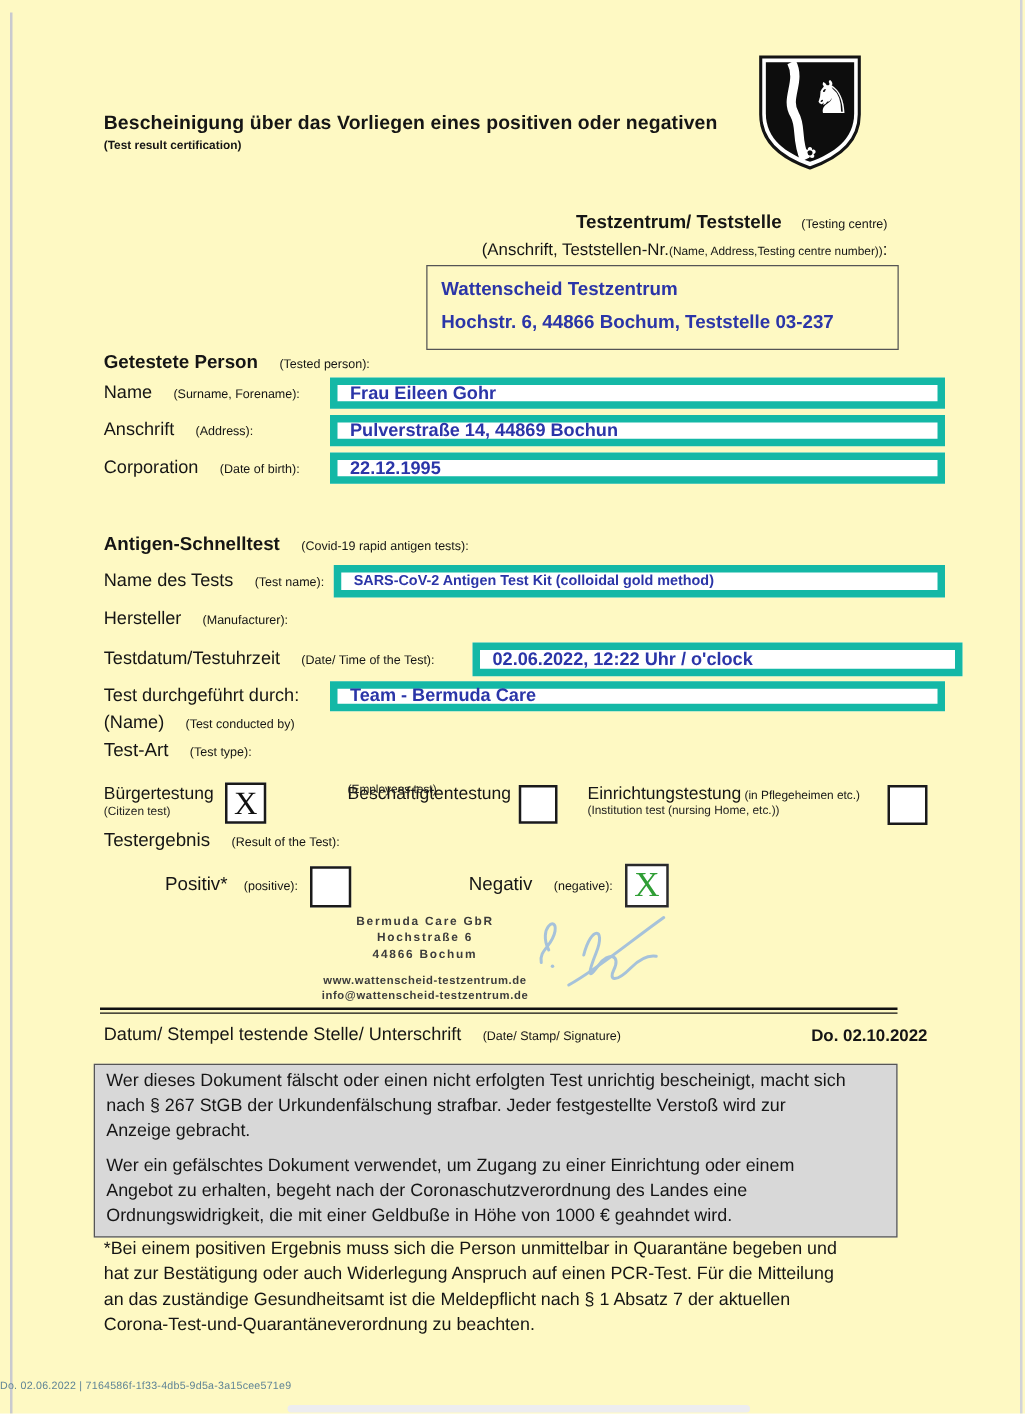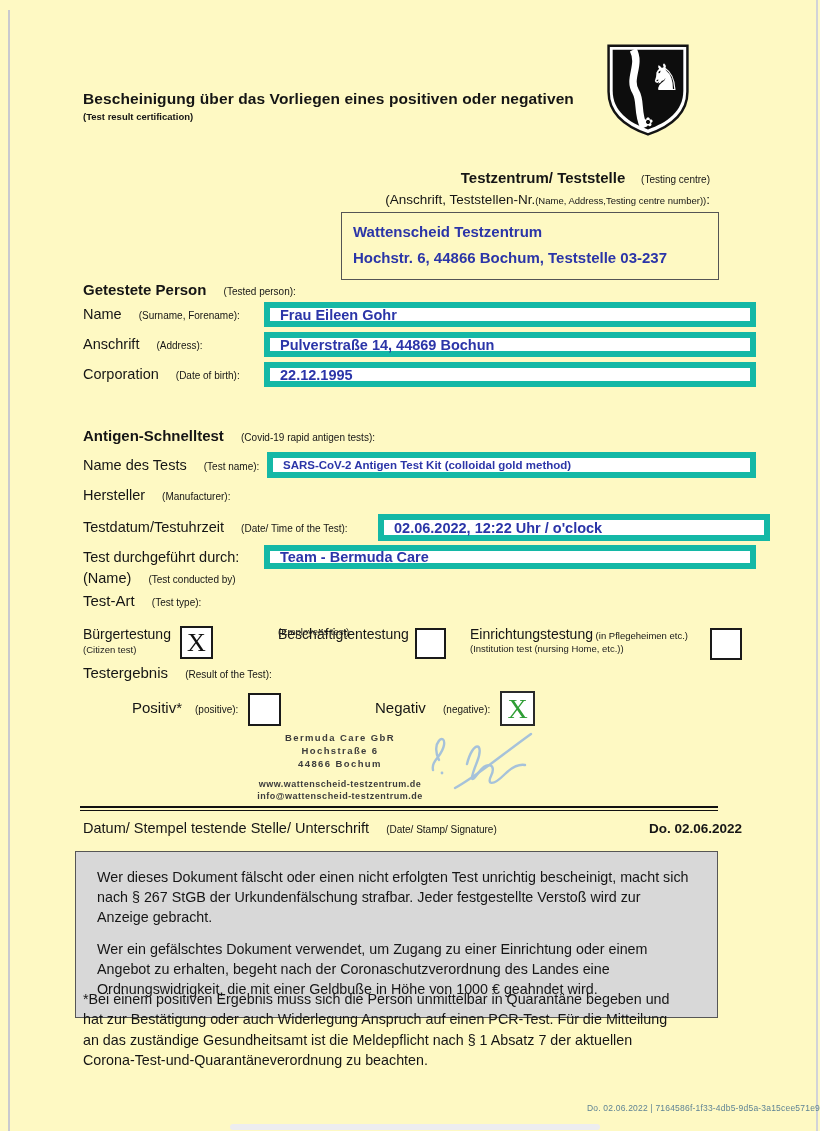--- a/index.html
+++ b/index.html
@@ -56,27 +56,27 @@
 
   
   .rule{position:absolute;left:80px;top:806px;width:638px;height:2px;
         border-top:2.5px solid #111;border-bottom:1.5px solid #111;}
   .sigrow-label{position:absolute;left:83px;top:820px;font-size:14.5px;white-space:nowrap;}
   .sigrow-date{position:absolute;right:78px;top:821px;font-size:13.5px;font-weight:700;}
 
   
   .legal-box{position:absolute;left:75px;top:851px;width:643px;box-sizing:border-box;
              background:#d8d8d8;border:1px solid #565656;padding:3px 9px 6px 9px;}
-  .legal-p{font-size:14.3px;line-height:20px;white-space:pre-line;margin:12px;}
+  .legal-p{font-size:14.3px;line-height:20px;white-space:pre-line;margin:0;}
   .legal-p + .legal-p{margin-top:8px;}
   .footnote{position:absolute;left:83px;top:989px;width:640px;font-size:14.3px;line-height:20.3px;
             white-space:pre-line;}
 
   
-  .doc-footer{position:absolute;left:0;right:0;top:1103px;text-align:right;
+  .doc-footer{position:absolute;left:0;right:0;top:1103px;text-align:left;
               font-size:8.5px;color:#5f8495;letter-spacing:.2px;}
 </style>
 </head>
 <body>
 
 <div class="page">
 
   <div class="edge-left"></div>
   <div class="edge-right"></div>
 
@@ -186,21 +186,21 @@
     <g fill="none" stroke="#a6c2da" stroke-width="2.4" stroke-linecap="round">
       <path d="M24,40 C15,22 31,12 29,25 C27,37 16,40 18,50"></path>
       <circle cx="27" cy="53" r="1.4" fill="#a6c2da" stroke="none"></circle>
       <path d="M52,44 C58,20 70,22 62,42 C56,57 54,66 64,52 C72,41 82,44 76,56 C72,64 77,67 90,54 C98,46 104,44 110,45"></path>
       <path d="M40,68 C62,56 88,34 116,14"></path>
     </g>
   </svg>
 
   <div class="rule"></div>
   <div class="sigrow-label"><span>Datum/ Stempel testende Stelle/ Unterschrift</span> <span class="sm">(Date/ Stamp/ Signature)</span></div>
-  <div class="sigrow-date">Do. 02.06.2022</div>
+  <div class="sigrow-date">Do. 02.10.2022</div>
 
   <div class="legal-box">
     <p class="legal-p">Wer dieses Dokument fälscht oder einen nicht erfolgten Test unrichtig bescheinigt, macht sich
 nach § 267 StGB der Urkundenfälschung strafbar. Jeder festgestellte Verstoß wird zur
 Anzeige gebracht.</p>
     <p class="legal-p">Wer ein gefälschtes Dokument verwendet, um Zugang zu einer Einrichtung oder einem
 Angebot zu erhalten, begeht nach der Coronaschutzverordnung des Landes eine
 Ordnungswidrigkeit, die mit einer Geldbuße in Höhe von 1000 € geahndet wird.</p>
   </div>
 

